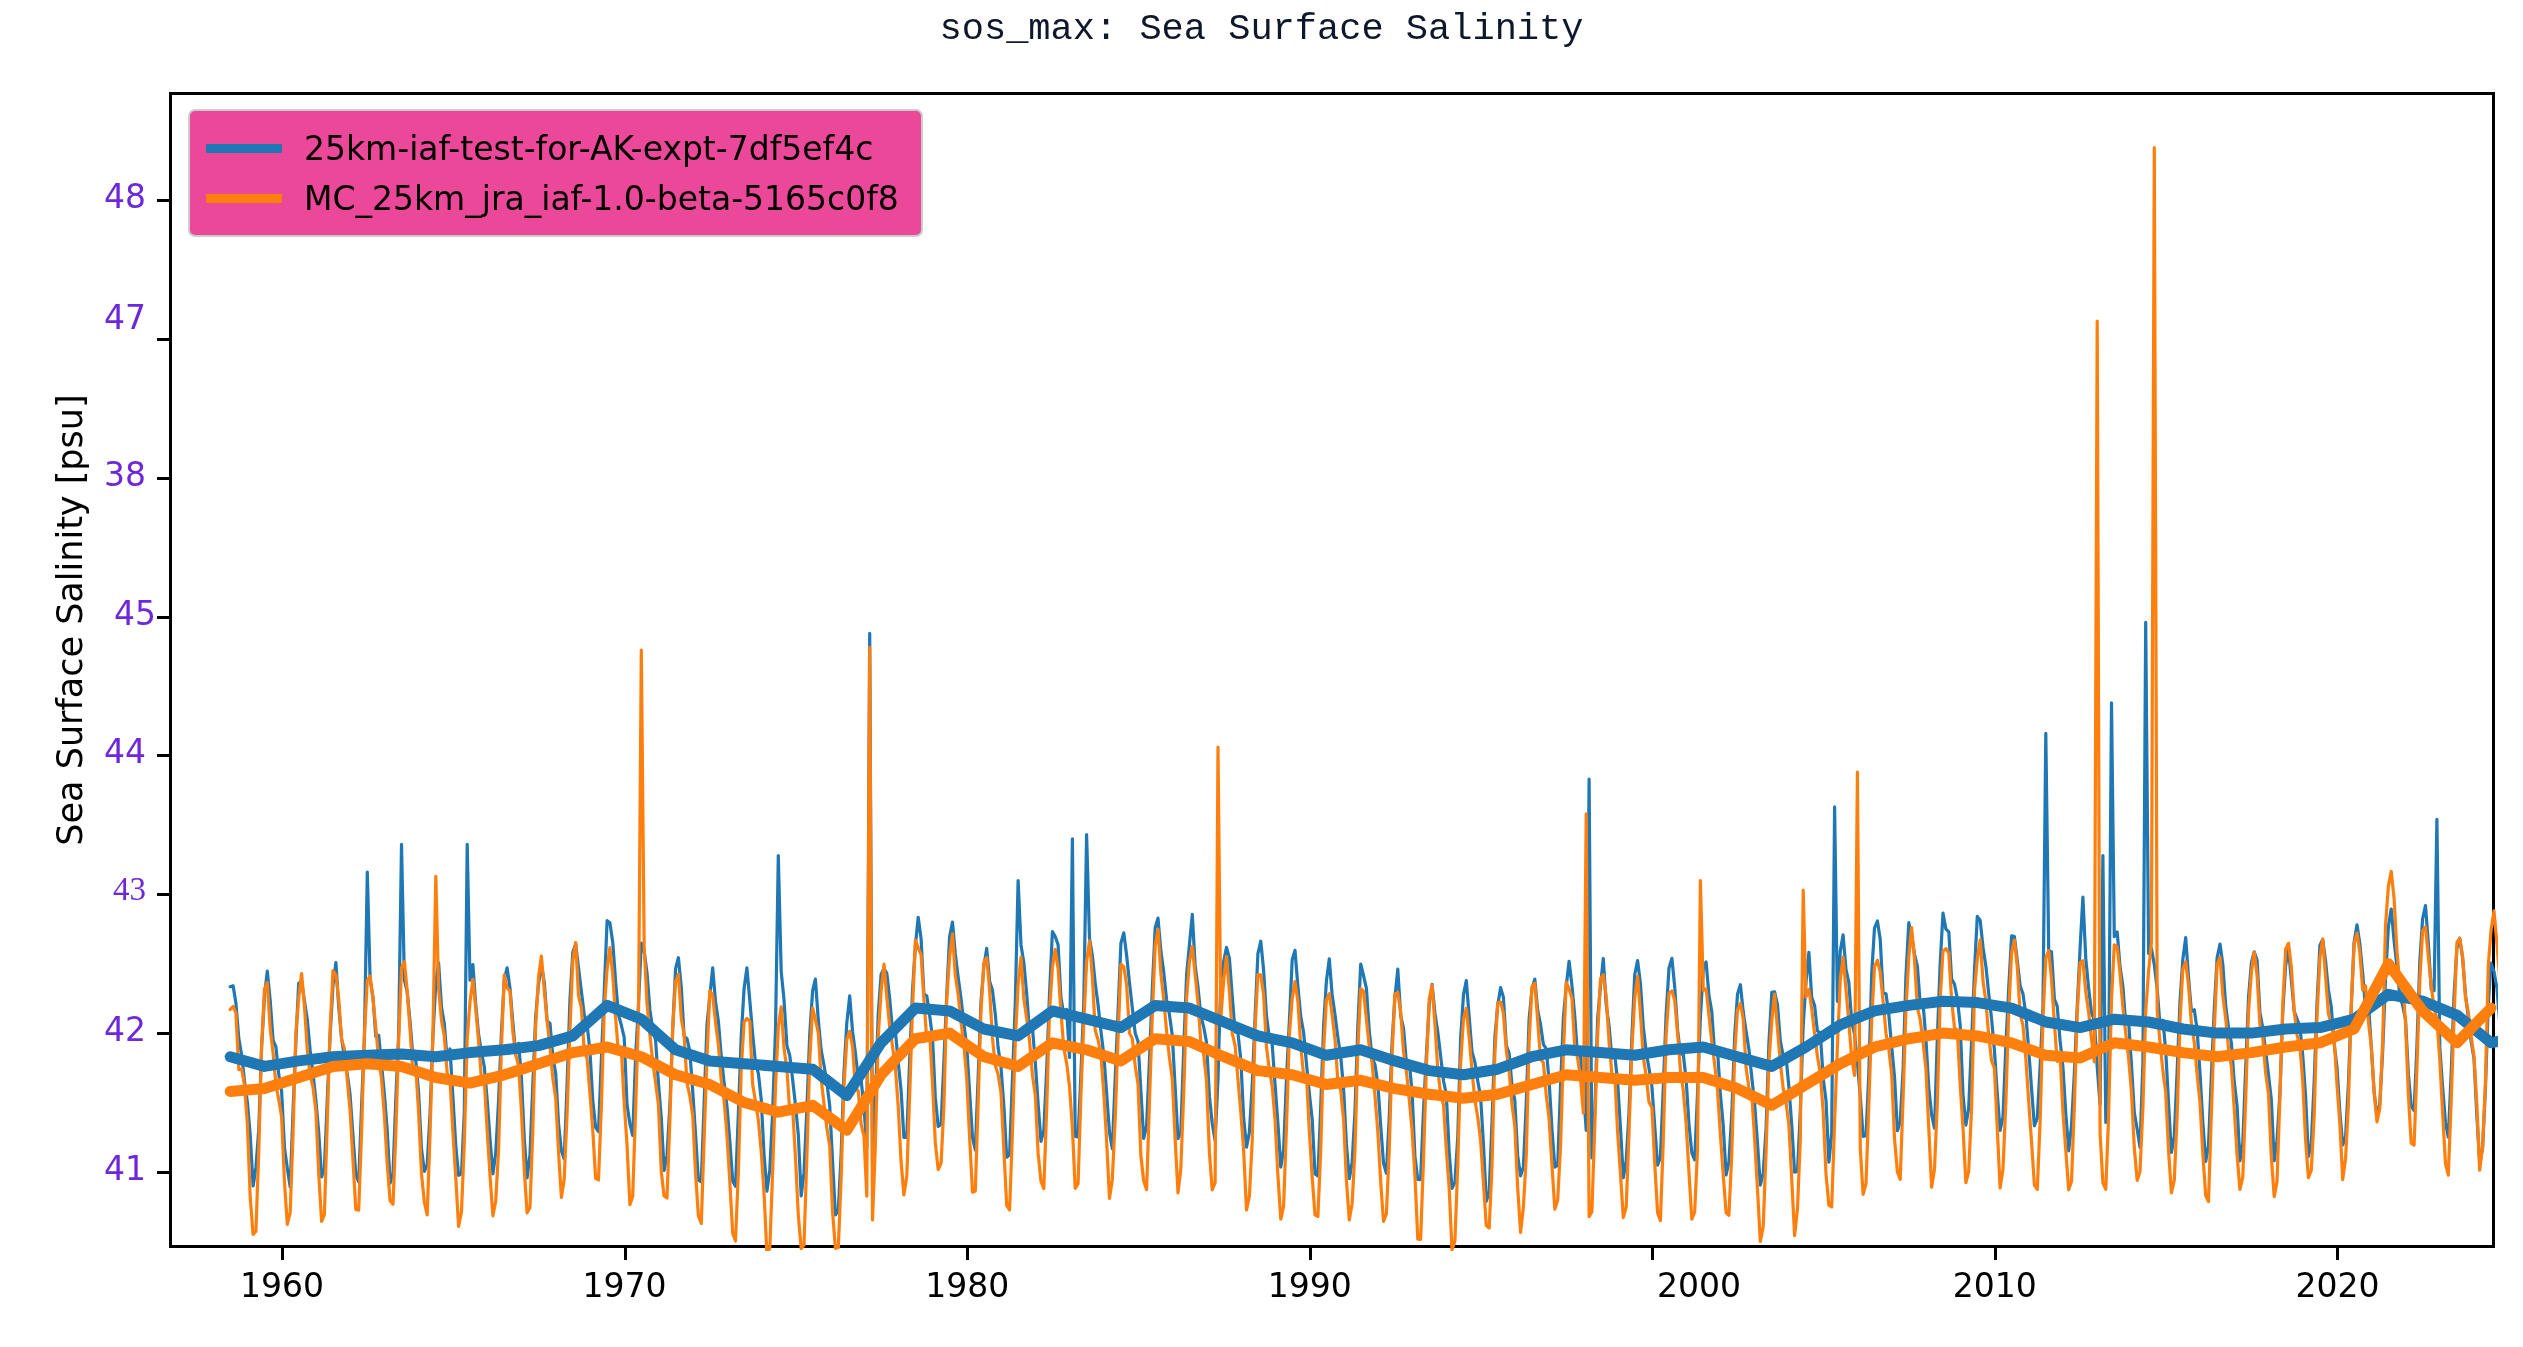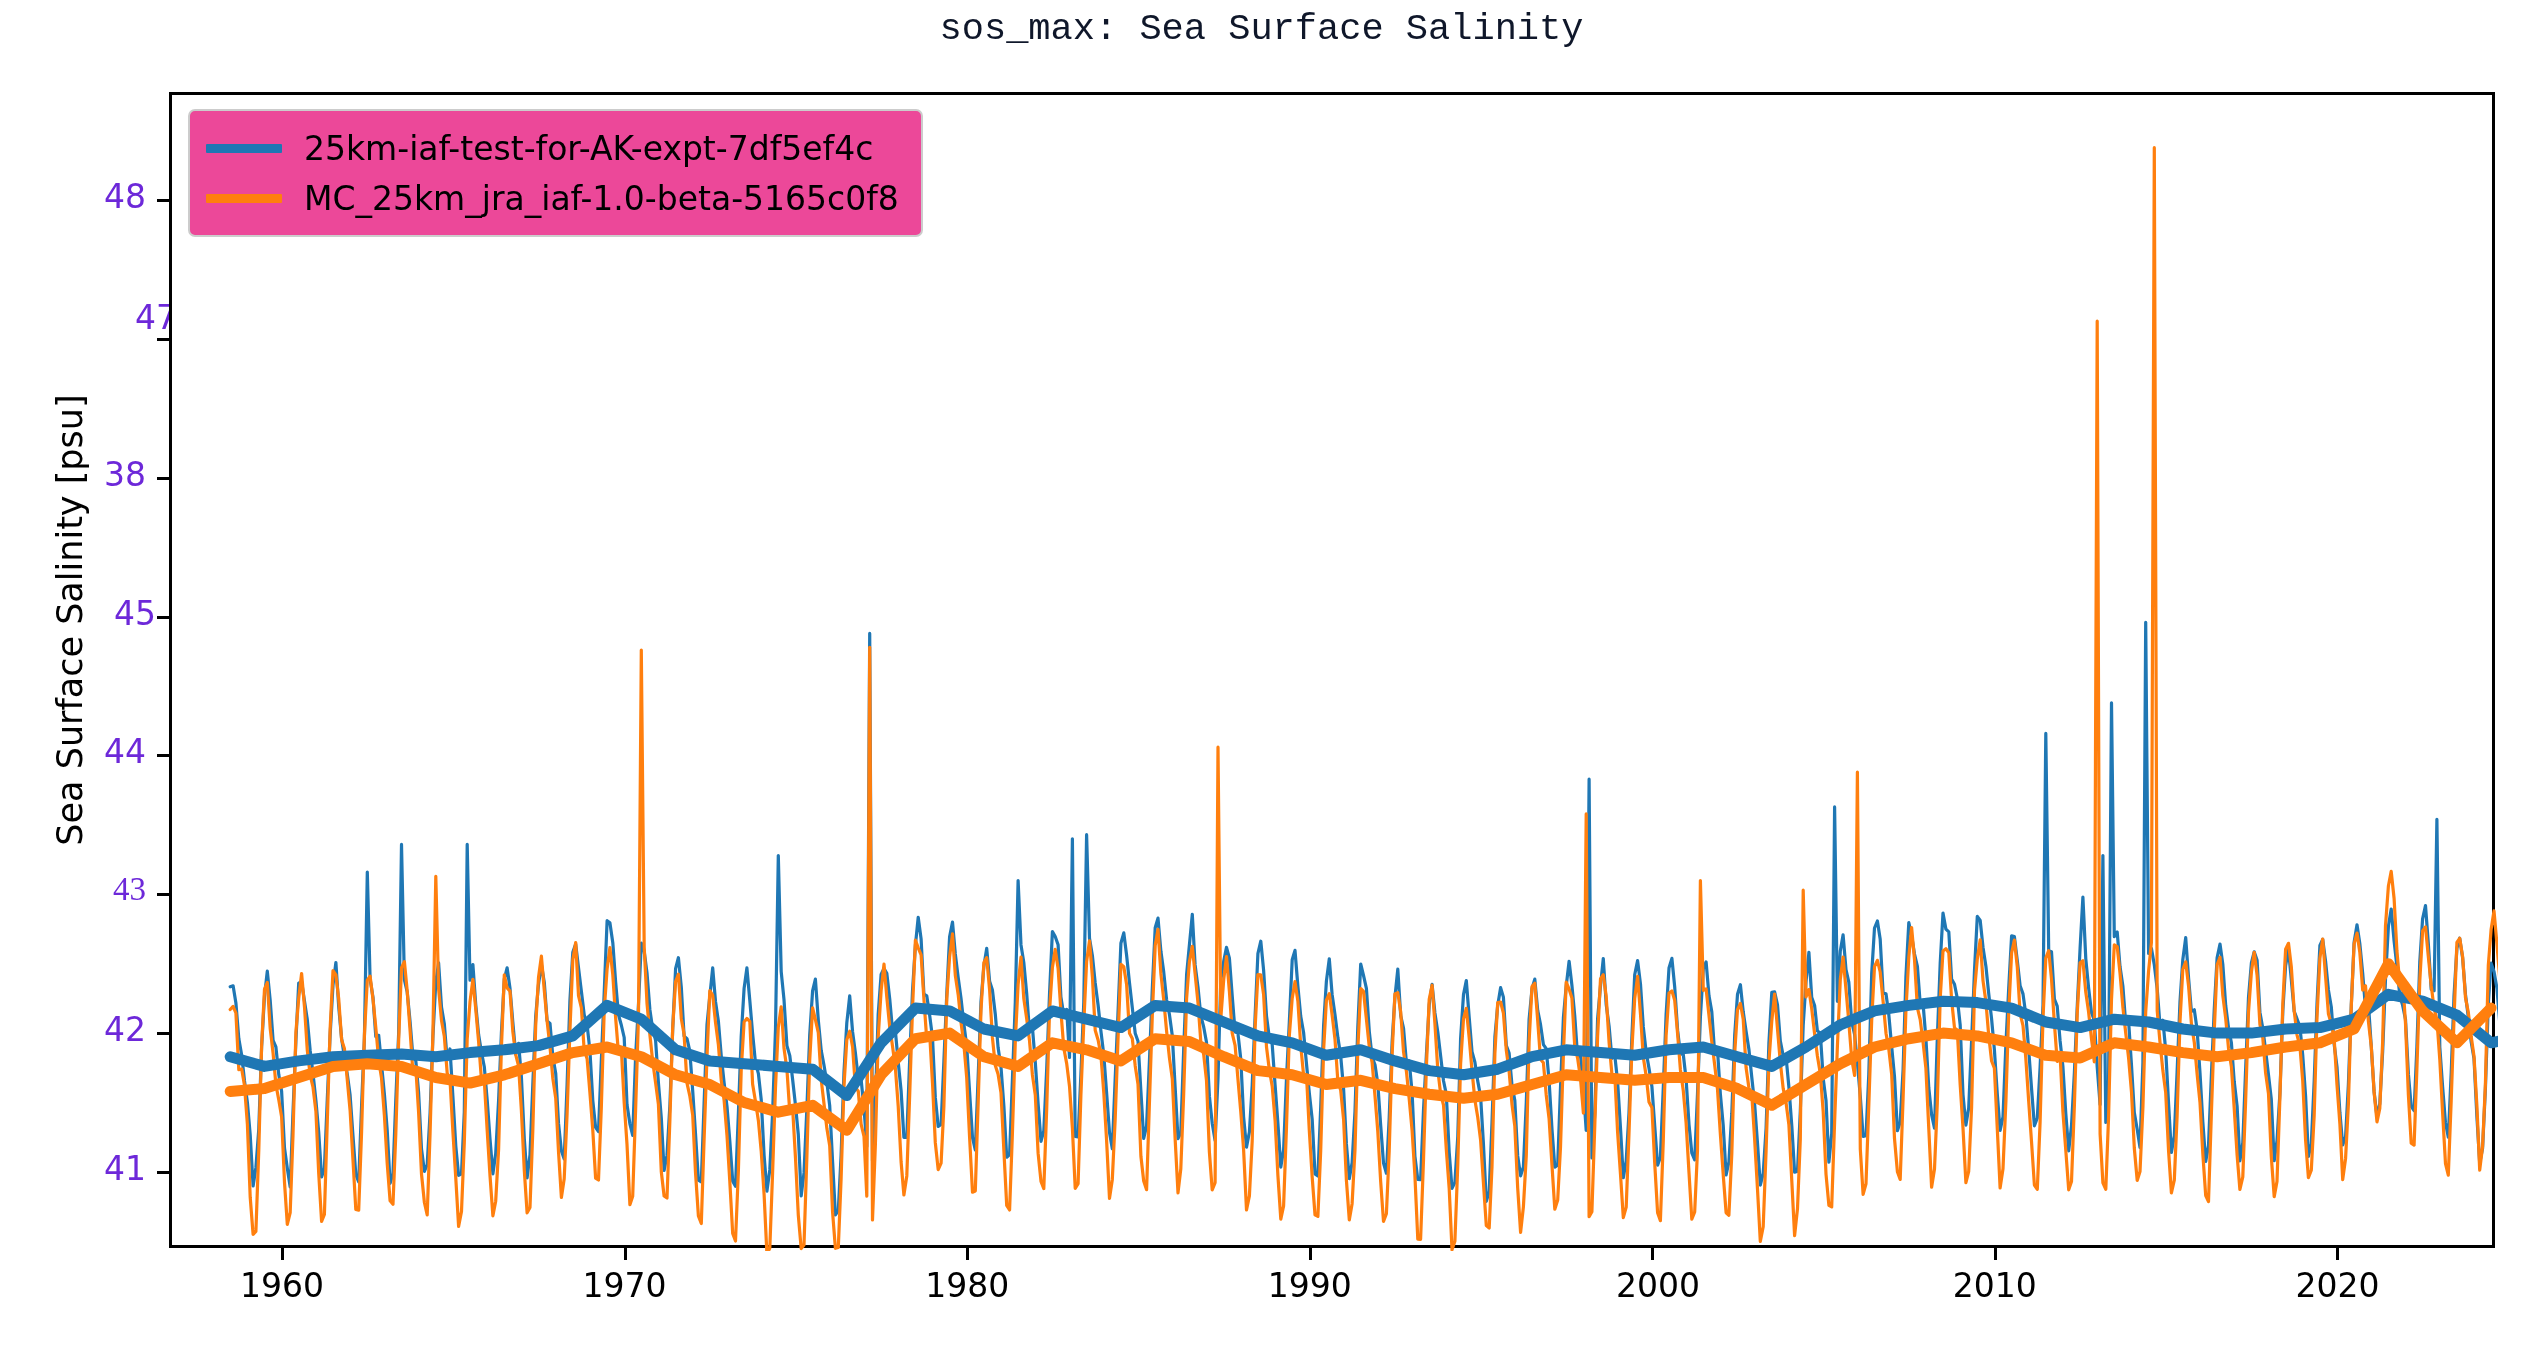--- a/index.html
+++ b/index.html
@@ -44,21 +44,21 @@
 
 <div id="figure">
 
   <div id="title">sos_max: Sea Surface Salinity</div>
 
   <div id="ylabel">Sea Surface Salinity [psu]</div>
 
   <div id="yticks">
       <div class="ytick-wrap" style="top: 177.245px;">48</div>
       <div class="ytick-mark" style="top: 199.245px;"></div>
-      <div class="ytick-wrap" style="top: 298px; padding-left: 31px;">47</div>
+      <div class="ytick-wrap" style="top: 298px;">47</div>
       <div class="ytick-mark" style="top: 338.02px;"></div>
       <div class="ytick-wrap" style="top: 454.796px;">38</div>
       <div class="ytick-mark" style="top: 476.796px;"></div>
       <div class="ytick-wrap" style="top: 593.571px; padding-left: 10px;">45</div>
       <div class="ytick-mark" style="top: 615.571px;"></div>
       <div class="ytick-wrap" style="top: 732.347px;">44</div>
       <div class="ytick-mark" style="top: 754.347px;"></div>
       <div class="ytick-wrap" style="top: 871.122px; font-family: Liberation Serif, serif;">43</div>
       <div class="ytick-mark" style="top: 893.122px;"></div>
       <div class="ytick-wrap" style="top: 1009.9px;">42</div>
@@ -68,21 +68,21 @@
     </div>
   <div id="xticks">
       <div class="xtick-wrap" style="left: 202.046px;">1960</div>
       <div class="xtick-mark" style="left: 281.046px;"></div>
       <div class="xtick-wrap" style="left: 544.608px;">1970</div>
       <div class="xtick-mark" style="left: 623.608px;"></div>
       <div class="xtick-wrap" style="left: 887.171px;">1980</div>
       <div class="xtick-mark" style="left: 966.171px;"></div>
       <div class="xtick-wrap" style="left: 1229.73px;">1990</div>
       <div class="xtick-mark" style="left: 1308.73px;"></div>
-      <div class="xtick-wrap" style="left: 1578px; text-align: center;">2000</div>
+      <div class="xtick-wrap" style="left: 1619px; text-align: center;">2000</div>
       <div class="xtick-mark" style="left: 1651.3px;"></div>
       <div class="xtick-wrap" style="left: 1914.86px;">2010</div>
       <div class="xtick-mark" style="left: 1993.86px;"></div>
       <div class="xtick-wrap" style="left: 2257.42px;">2020</div>
       <div class="xtick-mark" style="left: 2336.42px;"></div>
     </div>
 
   <div id="plot">
     <svg id="plotsvg" viewBox="0 0 2326 1156" preserveAspectRatio="none">
         <path d="M58.2 891.8 L61.1 890.8 L63.9 908.0 L66.8 943.6 L69.7 960.2 L72.5 985.9 L75.4 1007.4 L78.2 1039.8 L81.1 1090.9 L83.9 1072.7 L86.8 1033.8 L89.6 952.0 L92.5 901.0 L95.3 876.1 L98.2 905.4 L101.1 945.5 L103.9 951.9 L106.8 979.8 L109.6 996.2 L112.5 1053.0 L115.3 1073.3 L118.2 1092.0 L121.0 1017.0 L123.9 946.0 L126.7 888.1 L129.6 886.6 L132.5 906.2 L135.3 924.6 L138.2 955.7 L141.0 978.5 L143.9 1005.5 L146.7 1037.2 L149.6 1082.0 L152.4 1073.3 L155.3 1003.7 L158.1 940.4 L161.0 890.1 L163.9 867.5 L166.7 911.6 L169.6 943.5 L172.4 961.9 L175.3 979.2 L178.1 1000.0 L181.0 1041.1 L183.8 1079.4 L186.7 1086.9 L189.6 1010.2 L192.4 943.2 L195.3 777.1 L198.1 884.1 L201.0 902.4 L203.8 941.7 L206.7 940.3 L209.5 969.2 L212.4 999.1 L215.2 1035.2 L218.1 1088.4 L221.0 1078.4 L223.8 1004.7 L226.7 937.0 L229.5 749.4 L232.4 885.0 L235.2 897.0 L238.1 926.8 L240.9 961.7 L243.8 965.7 L246.6 997.5 L249.5 1054.0 L252.4 1076.3 L255.2 1069.5 L258.1 1017.5 L260.9 941.7 L263.8 887.5 L266.6 867.8 L269.5 912.1 L272.3 928.7 L275.2 965.2 L278.0 954.0 L280.9 1001.7 L283.8 1051.1 L286.6 1080.3 L289.5 1078.8 L292.3 1017.0 L295.2 749.4 L298.0 885.2 L300.9 869.6 L303.7 909.1 L306.6 939.6 L309.4 956.9 L312.3 971.7 L315.2 1005.2 L318.0 1043.9 L320.9 1078.8 L323.7 1058.5 L326.6 1005.3 L329.4 938.0 L332.3 884.2 L335.1 872.8 L338.0 893.3 L340.8 926.9 L343.7 959.3 L346.6 948.3 L349.4 982.2 L352.3 1043.9 L355.1 1082.8 L358.0 1059.7 L360.8 989.8 L363.7 921.1 L366.5 889.4 L369.4 869.6 L372.3 887.4 L375.1 925.9 L378.0 928.4 L380.8 961.5 L383.7 978.2 L386.5 1028.2 L389.4 1056.0 L392.2 1064.0 L395.1 989.3 L397.9 905.9 L400.8 857.3 L403.7 849.1 L406.5 872.8 L409.4 896.4 L412.2 919.8 L415.1 929.8 L417.9 955.3 L420.8 1005.6 L423.6 1032.4 L426.5 1036.6 L429.3 965.9 L432.2 897.5 L435.1 825.7 L437.9 827.8 L440.8 847.7 L443.6 886.6 L446.5 919.8 L449.3 930.0 L452.2 942.5 L455.0 1009.5 L457.9 1028.8 L460.7 1040.4 L463.6 961.9 L466.5 908.9 L469.3 848.1 L472.2 856.5 L475.0 877.9 L477.9 914.7 L480.7 934.2 L483.6 945.4 L486.4 987.6 L489.3 1022.8 L492.1 1075.4 L495.0 1060.2 L497.9 1010.1 L500.7 933.9 L503.6 873.6 L506.4 862.7 L509.3 892.2 L512.1 941.1 L515.0 943.7 L517.8 956.1 L520.7 995.8 L523.5 1038.7 L526.4 1085.1 L529.3 1086.9 L532.1 1008.1 L535.0 929.6 L537.8 901.2 L540.7 872.9 L543.5 906.5 L546.4 926.3 L549.2 960.3 L552.1 987.7 L555.0 1011.5 L557.8 1045.9 L560.7 1086.2 L563.5 1091.2 L566.4 1017.9 L569.2 941.5 L572.1 893.4 L574.9 872.9 L577.8 905.3 L580.6 938.5 L583.5 967.9 L586.4 978.6 L589.2 1004.4 L592.1 1060.3 L594.9 1096.2 L597.8 1074.9 L600.6 1018.0 L603.5 934.3 L606.3 760.5 L609.2 876.6 L612.0 904.6 L614.9 950.6 L617.8 960.6 L620.6 984.2 L623.5 1010.4 L626.3 1039.5 L629.2 1100.8 L632.0 1077.9 L634.9 1012.9 L637.7 940.0 L640.6 895.8 L643.4 884.1 L646.3 925.1 L649.2 955.3 L652.0 970.3 L654.9 987.7 L657.7 1010.6 L660.6 1066.8 L663.4 1119.9 L666.3 1115.5 L669.1 1060.3 L672.0 976.6 L674.8 927.9 L677.7 900.9 L680.6 936.9 L683.4 957.9 L686.3 983.7 L689.1 984.3 L692.0 1013.2 L694.8 1051.6 L697.7 538.4 L700.5 1065.7 L703.4 1005.9 L706.2 919.1 L709.1 879.5 L712.0 873.5 L714.8 878.3 L717.7 903.7 L720.5 935.1 L723.4 936.3 L726.2 967.0 L729.1 995.6 L731.9 1042.3 L734.8 1042.4 L737.7 964.1 L740.5 896.1 L743.4 850.4 L746.2 822.3 L749.1 843.9 L751.9 899.1 L754.8 900.9 L757.6 919.8 L760.5 942.8 L763.3 1002.4 L766.2 1031.5 L769.1 1029.5 L771.9 966.0 L774.8 898.4 L777.6 841.8 L780.5 827.1 L783.3 858.9 L786.2 882.8 L789.0 903.1 L791.9 929.4 L794.7 950.7 L797.6 997.1 L800.5 1042.6 L803.3 1055.0 L806.2 980.7 L809.0 906.7 L811.9 870.9 L814.7 853.4 L817.6 886.2 L820.4 895.0 L823.3 919.2 L826.1 952.6 L829.0 972.2 L831.9 1011.3 L834.7 1062.2 L837.6 1059.6 L840.4 985.0 L843.3 907.2 L846.1 785.5 L849.0 849.9 L851.8 867.4 L854.7 898.6 L857.5 936.6 L860.4 932.1 L863.3 967.4 L866.1 1008.7 L869.0 1046.3 L871.8 1035.8 L874.7 973.8 L877.5 899.4 L880.4 836.5 L883.2 841.5 L886.1 849.8 L888.9 902.1 L891.8 920.1 L894.7 914.5 L897.5 962.5 L900.4 743.8 L903.2 1041.5 L906.1 1042.0 L908.9 979.2 L911.8 906.9 L914.6 739.7 L917.5 843.3 L920.4 860.7 L923.2 887.9 L926.1 910.0 L928.9 935.9 L931.8 960.0 L934.6 997.8 L937.5 1037.5 L940.3 1053.8 L943.2 983.2 L946.0 917.9 L948.9 848.2 L951.8 837.9 L954.6 860.3 L957.5 887.8 L960.3 912.6 L963.2 938.2 L966.0 946.3 L968.9 996.3 L971.7 1043.4 L974.6 1030.8 L977.4 966.5 L980.3 893.9 L983.2 832.7 L986.0 823.1 L988.9 856.3 L991.7 876.8 L994.6 904.7 L997.4 919.2 L1000.3 940.6 L1003.1 991.5 L1006.0 1043.6 L1008.8 1037.8 L1011.7 954.3 L1014.6 879.7 L1017.4 849.9 L1020.3 819.4 L1023.1 869.9 L1026.0 892.2 L1028.8 920.7 L1031.7 932.0 L1034.5 947.3 L1037.4 1001.2 L1040.2 1028.2 L1043.1 1045.5 L1046.0 983.4 L1048.8 884.8 L1051.7 866.4 L1054.5 852.4 L1057.4 863.2 L1060.2 900.7 L1063.1 937.0 L1065.9 938.0 L1068.8 964.2 L1071.6 1021.8 L1074.5 1052.2 L1077.4 1037.0 L1080.2 990.4 L1083.1 921.1 L1085.9 858.7 L1088.8 846.2 L1091.6 875.1 L1094.5 921.0 L1097.3 942.5 L1100.2 949.4 L1103.1 990.2 L1105.9 1028.3 L1108.8 1072.1 L1111.6 1055.1 L1114.5 983.2 L1117.3 927.7 L1120.2 864.8 L1123.0 855.4 L1125.9 891.5 L1128.7 921.1 L1131.6 937.5 L1134.5 969.0 L1137.3 997.9 L1140.2 1024.5 L1143.0 1078.9 L1145.9 1081.0 L1148.7 1012.4 L1151.6 930.7 L1154.4 886.1 L1157.3 863.8 L1160.1 899.4 L1163.0 919.8 L1165.9 942.6 L1168.7 961.0 L1171.6 994.1 L1174.4 1048.9 L1177.3 1083.6 L1180.1 1067.8 L1183.0 1016.0 L1185.8 932.2 L1188.7 869.0 L1191.5 880.3 L1194.4 893.3 L1197.3 936.6 L1200.1 962.0 L1203.0 969.8 L1205.8 988.7 L1208.7 1030.7 L1211.5 1068.1 L1214.4 1078.2 L1217.2 1022.8 L1220.1 947.1 L1222.9 902.3 L1225.8 874.2 L1228.7 920.7 L1231.5 933.0 L1234.4 967.7 L1237.2 966.0 L1240.1 997.6 L1242.9 1061.1 L1245.8 1084.5 L1248.6 1084.7 L1251.5 1015.1 L1254.4 959.7 L1257.2 909.8 L1260.1 889.4 L1262.9 918.0 L1265.8 936.9 L1268.6 960.6 L1271.5 985.8 L1274.3 999.3 L1277.2 1057.3 L1280.0 1093.4 L1282.9 1087.4 L1285.8 1041.3 L1288.6 943.5 L1291.5 899.6 L1294.3 885.5 L1297.2 922.4 L1300.0 956.6 L1302.9 967.2 L1305.7 985.9 L1308.6 1001.4 L1311.4 1048.4 L1314.3 1106.3 L1317.2 1096.5 L1320.0 1027.5 L1322.9 942.0 L1325.7 910.4 L1328.6 892.7 L1331.4 902.1 L1334.3 950.5 L1337.1 958.0 L1340.0 990.4 L1342.8 1005.4 L1345.7 1060.9 L1348.6 1080.8 L1351.4 1072.0 L1354.3 1007.3 L1357.1 924.3 L1360.0 893.8 L1362.8 884.1 L1365.7 915.3 L1368.5 929.4 L1371.4 949.6 L1374.2 953.7 L1377.1 985.8 L1380.0 1034.4 L1382.8 1072.1 L1385.7 1070.2 L1388.5 992.4 L1391.4 922.7 L1394.2 891.2 L1397.1 866.3 L1399.9 890.1 L1402.8 921.5 L1405.6 961.7 L1408.5 960.1 L1411.4 993.8 L1414.2 1035.3 L1417.1 684.2 L1419.9 1063.0 L1422.8 1018.1 L1425.6 923.8 L1428.5 891.0 L1431.3 863.5 L1434.2 909.5 L1437.1 931.2 L1439.9 963.4 L1442.8 960.4 L1445.6 986.6 L1448.5 1033.1 L1451.3 1082.7 L1454.2 1065.8 L1457.0 1017.5 L1459.9 941.4 L1462.7 879.8 L1465.6 865.6 L1468.5 889.1 L1471.3 931.9 L1474.2 957.2 L1477.0 973.2 L1479.9 991.4 L1482.7 1030.6 L1485.6 1070.2 L1488.4 1062.2 L1491.3 992.4 L1494.1 919.7 L1497.0 873.0 L1499.9 863.4 L1502.7 891.8 L1505.6 935.2 L1508.4 959.0 L1511.3 959.5 L1514.1 984.2 L1517.0 1029.3 L1519.8 1057.9 L1522.7 1064.8 L1525.5 998.9 L1528.4 922.1 L1531.3 873.8 L1534.1 866.9 L1537.0 900.9 L1539.8 916.9 L1542.7 959.0 L1545.5 955.0 L1548.4 999.5 L1551.2 1030.1 L1554.1 1079.8 L1556.9 1067.0 L1559.8 1018.2 L1562.7 940.1 L1565.5 899.3 L1568.4 889.7 L1571.2 916.6 L1574.1 936.4 L1576.9 954.2 L1579.8 982.5 L1582.6 1008.7 L1585.5 1048.2 L1588.3 1090.2 L1591.2 1078.5 L1594.1 1033.0 L1596.9 948.4 L1599.8 897.3 L1602.6 896.8 L1605.5 909.9 L1608.3 945.8 L1611.2 960.7 L1614.0 961.3 L1616.9 992.0 L1619.8 1030.8 L1622.6 1077.2 L1625.5 1076.2 L1628.3 1016.5 L1631.2 930.2 L1634.0 886.8 L1636.9 857.4 L1639.7 902.3 L1642.6 910.5 L1645.4 936.0 L1648.3 937.8 L1651.2 983.4 L1654.0 1005.4 L1656.9 1067.1 L1659.7 1038.5 L1662.6 711.9 L1665.4 906.3 L1668.3 856.0 L1671.1 839.8 L1674.0 874.6 L1676.8 887.1 L1679.7 926.9 L1682.6 939.3 L1685.4 968.2 L1688.3 1001.3 L1691.1 1041.4 L1694.0 1040.8 L1696.8 979.1 L1699.7 878.7 L1702.5 833.0 L1705.4 826.0 L1708.2 844.3 L1711.1 897.9 L1714.0 898.7 L1716.8 919.5 L1719.7 952.0 L1722.5 981.6 L1725.4 1035.7 L1728.2 1027.0 L1731.1 974.5 L1733.9 882.0 L1736.8 827.5 L1739.6 840.6 L1742.5 859.0 L1745.4 871.3 L1748.2 908.6 L1751.1 909.0 L1753.9 943.6 L1756.8 993.0 L1759.6 1019.7 L1762.5 1033.2 L1765.3 943.8 L1768.2 868.2 L1771.0 818.1 L1773.9 834.1 L1776.8 836.9 L1779.6 884.0 L1782.5 889.2 L1785.3 903.2 L1788.2 930.2 L1791.0 999.6 L1793.9 1030.1 L1796.7 1013.1 L1799.6 945.8 L1802.5 875.2 L1805.3 821.4 L1808.2 825.5 L1811.0 852.2 L1813.9 871.2 L1816.7 898.3 L1819.6 924.0 L1822.4 954.9 L1825.3 999.1 L1828.1 1035.5 L1831.0 1021.9 L1833.9 949.2 L1836.7 893.4 L1839.6 840.9 L1842.4 841.6 L1845.3 865.6 L1848.1 890.7 L1851.0 898.9 L1853.8 919.5 L1856.7 954.7 L1859.5 992.9 L1862.4 1030.8 L1865.3 1023.0 L1868.1 972.1 L1871.0 909.9 L1873.8 638.4 L1876.7 855.8 L1879.5 856.8 L1882.4 904.2 L1885.2 911.1 L1888.1 945.9 L1890.9 971.5 L1893.8 1018.7 L1896.7 1055.9 L1899.5 1030.8 L1902.4 977.4 L1905.2 912.4 L1908.1 853.0 L1910.9 802.1 L1913.8 863.8 L1916.6 892.8 L1919.5 917.7 L1922.3 925.2 L1925.2 971.9 L1928.1 1009.6 L1930.9 760.5 L1933.8 1027.4 L1936.6 985.0 L1939.5 607.8 L1942.3 841.7 L1945.2 837.0 L1948.0 871.6 L1950.9 891.3 L1953.7 928.8 L1956.6 926.0 L1959.5 970.4 L1962.3 1017.5 L1965.2 1034.3 L1968.0 1052.5 L1970.9 967.7 L1973.7 527.3 L1976.6 858.4 L1979.4 853.4 L1982.3 869.8 L1985.2 893.9 L1988.0 930.5 L1990.9 925.3 L1993.7 955.3 L1996.6 1009.0 L1999.4 1057.5 L2002.3 1041.0 L2005.1 977.1 L2008.0 906.5 L2010.8 864.7 L2013.7 842.6 L2016.6 883.4 L2019.4 916.4 L2022.3 914.8 L2025.1 934.6 L2028.0 977.9 L2030.8 1026.6 L2033.7 1066.4 L2036.5 1050.9 L2039.4 979.6 L2042.2 915.3 L2045.1 862.9 L2048.0 849.0 L2050.8 869.2 L2053.7 910.5 L2056.5 932.8 L2059.4 947.9 L2062.2 986.3 L2065.1 1011.2 L2067.9 1065.8 L2070.8 1047.7 L2073.6 975.1 L2076.5 902.3 L2079.4 867.8 L2082.2 856.8 L2085.1 865.3 L2087.9 917.2 L2090.8 933.3 L2093.6 955.4 L2096.5 980.0 L2099.3 1004.3 L2102.2 1065.7 L2105.0 1045.6 L2107.9 998.4 L2110.8 916.4 L2113.6 870.7 L2116.5 854.4 L2119.3 884.6 L2122.2 916.4 L2125.0 923.7 L2127.9 931.6 L2130.7 959.9 L2133.6 1001.0 L2136.4 1061.3 L2139.3 1048.8 L2142.2 985.9 L2145.0 908.7 L2147.9 850.4 L2150.7 844.3 L2153.6 866.4 L2156.4 895.0 L2159.3 911.9 L2162.1 948.7 L2165.0 971.9 L2167.9 1017.5 L2170.7 1050.0 L2173.6 1041.6 L2176.4 989.1 L2179.3 910.0 L2182.1 847.2 L2185.0 829.8 L2187.8 848.4 L2190.7 878.4 L2193.5 913.1 L2196.4 908.5 L2199.3 951.8 L2202.1 996.7 L2205.0 1021.9 L2207.8 1008.7 L2210.7 955.9 L2213.5 884.2 L2216.4 831.3 L2219.2 814.0 L2222.1 846.0 L2224.9 871.3 L2227.8 900.6 L2230.7 910.6 L2233.5 924.4 L2236.4 979.2 L2239.2 1011.4 L2242.1 1015.7 L2244.9 951.6 L2247.8 866.3 L2250.6 823.9 L2253.5 810.6 L2256.3 848.2 L2259.2 894.3 L2262.1 895.7 L2264.9 724.4 L2267.8 952.1 L2270.6 991.6 L2273.5 1028.0 L2276.3 1042.2 L2279.2 977.7 L2282.0 900.8 L2284.9 853.3 L2287.7 843.2 L2290.6 862.7 L2293.5 899.7 L2296.3 922.0 L2299.2 947.0 L2302.0 963.4 L2304.9 1021.7 L2307.7 1068.2 L2310.6 1053.2 L2313.4 993.7 L2316.3 909.1 L2319.1 868.2 L2322.0 876.5 L2324.9 893.1 L2327.7 927.3 L2330.6 944.3 L2333.4 955.9 L2336.3 983.5 L2339.1 1023.5 L2342.0 1049.2 L2344.8 1054.1 L2347.7 998.3 L2350.6 924.0 L2353.4 865.3 L2356.3 847.6 L2359.1 879.6 L2362.0 923.4 L2364.8 924.1 L2367.7 958.0 L2370.5 975.1 L2373.4 1027.1 L2376.2 1059.8 L2379.1 1045.6 L2382.0 972.8 L2384.8 920.2 L2387.7 859.8 L2390.5 855.3 L2393.4 873.4 L2396.2 914.3 L2399.1 939.7 L2401.9 948.6 L2404.8 966.6 L2407.6 1004.3 L2410.5 1058.0 L2413.4 1051.2 L2416.2 990.6 L2419.1 905.1 L2421.9 873.1 L2424.8 870.5 L2427.6 894.6 L2430.5 931.7 L2433.3 949.3 L2436.2 956.5 L2439.0 984.0 L2441.9 1040.5 L2444.8 1080.0 L2447.6 1078.1 L2450.5 1023.6 L2453.3 947.0 L2456.2 903.7 L2459.0 885.2 L2461.9 903.8 L2464.7 950.8 L2467.6 958.7 L2470.4 967.1 L2473.3 1016.6 L2476.2 1063.6 L2479.0 1101.4 L2481.9 1079.1 L2484.7 1025.3 L2487.6 936.5 L2490.4 902.8 L2493.3 882.0 L2496.1 915.3 L2499.0 935.2 L2501.8 958.0 L2504.7 986.9 L2507.6 994.4 L2510.4 1040.0 L2513.3 1091.8 L2516.1 1066.7 L2519.0 1003.7 L2521.8 946.2 L2524.7 888.0 L2527.5 866.0 L2530.4 913.0 L2533.3 939.3 L2536.1 955.0 L2539.0 964.3 L2541.8 996.9 L2544.7 1031.9 L2547.5 1062.7 L2550.4 1063.6 L2553.2 994.6 L2556.1 916.2 L2558.9 884.6 L2561.8 872.2 L2564.7 882.0 L2567.5 930.3 L2570.4 933.0 L2573.2 950.3 L2576.1 974.9 L2578.9 1027.5 L2581.8 1071.8 L2584.6 1050.8 L2587.5 996.2 L2590.3 933.7 L2593.2 877.1 L2596.1 875.4 L2598.9 882.0 L2601.8 903.7 L2604.6 928.2 L2607.5 941.4 L2610.3 983.5 L2613.2 1020.2 L2616.0 1064.6 L2618.9 1037.0 L2621.7 985.4 L2624.6 908.0 L2627.5 861.0 L2630.3 852.9 L2633.2 886.3 L2636.0 909.2 L2638.9 917.6 L2641.7 945.9 L2644.6 968.5 L2647.4 1025.3 L2650.3 1058.4 L2653.1 1054.8 L2656.0 993.5 L2658.9 923.6 L2661.7 878.3 L2664.6 856.2 L2667.4 889.9 L2670.3 926.8 L2673.1 948.1 L2676.0 959.4 L2678.8 993.9 L2681.7 1022.7 L2684.5 1071.9 L2687.4 1069.9 L2690.3 1008.8 L2693.1 921.5 L2696.0 874.3 L2698.8 880.9 L2701.7 894.0 L2704.5 938.7 L2707.4 938.0 L2710.2 951.0 L2713.1 997.6 L2716.0 1040.9 L2718.8 1068.2 L2721.7 1078.2 L2724.5 997.1 L2727.4 933.5" fill="none" stroke="#1f77b4" stroke-width="3.2" stroke-linejoin="round" stroke-linecap="round"></path>

